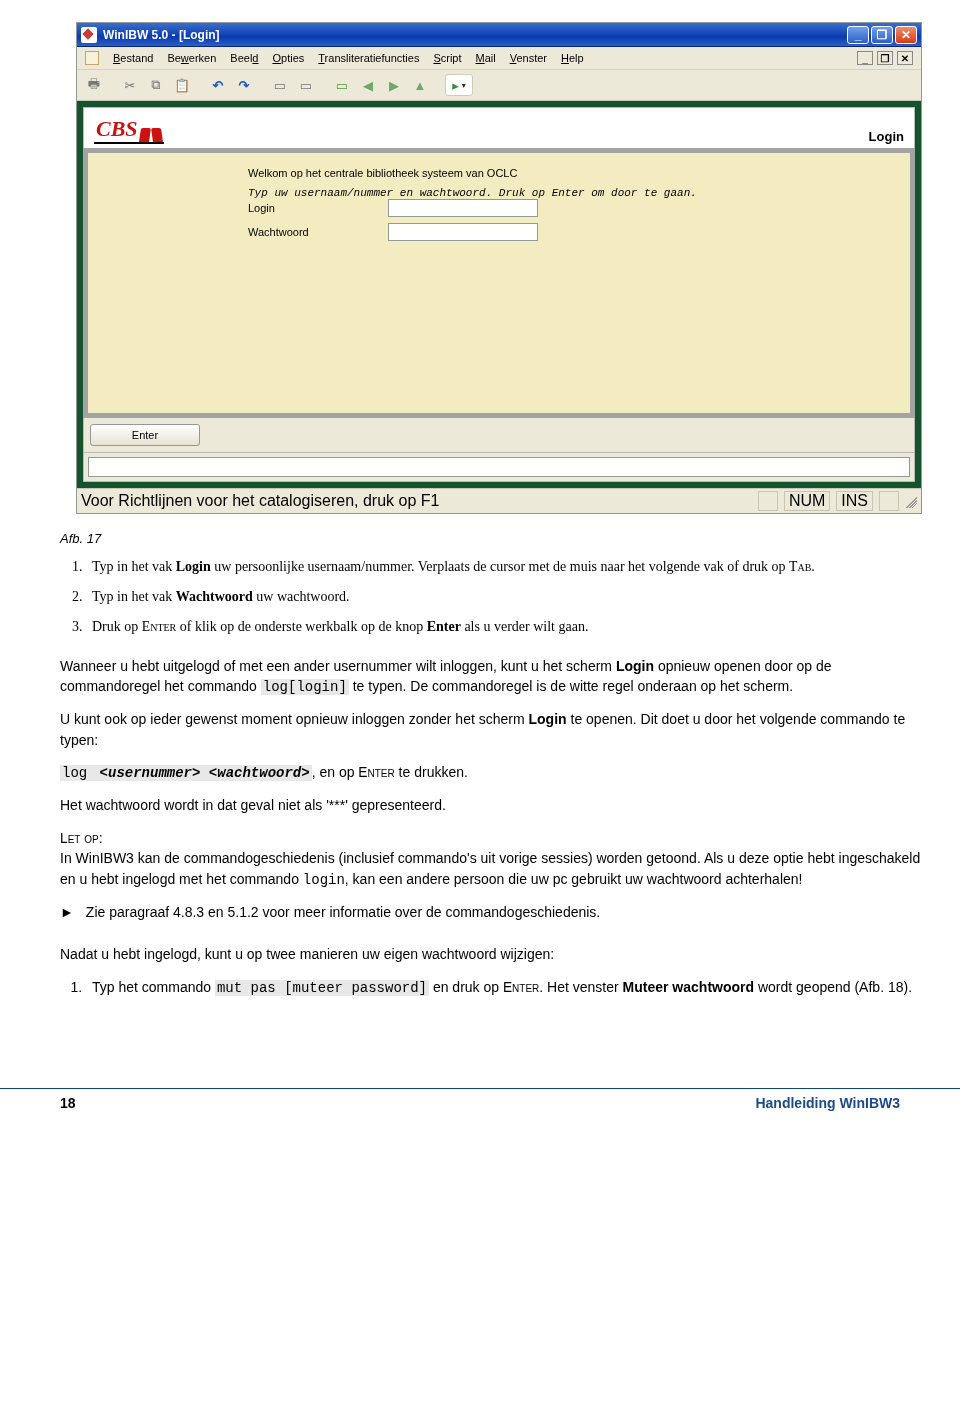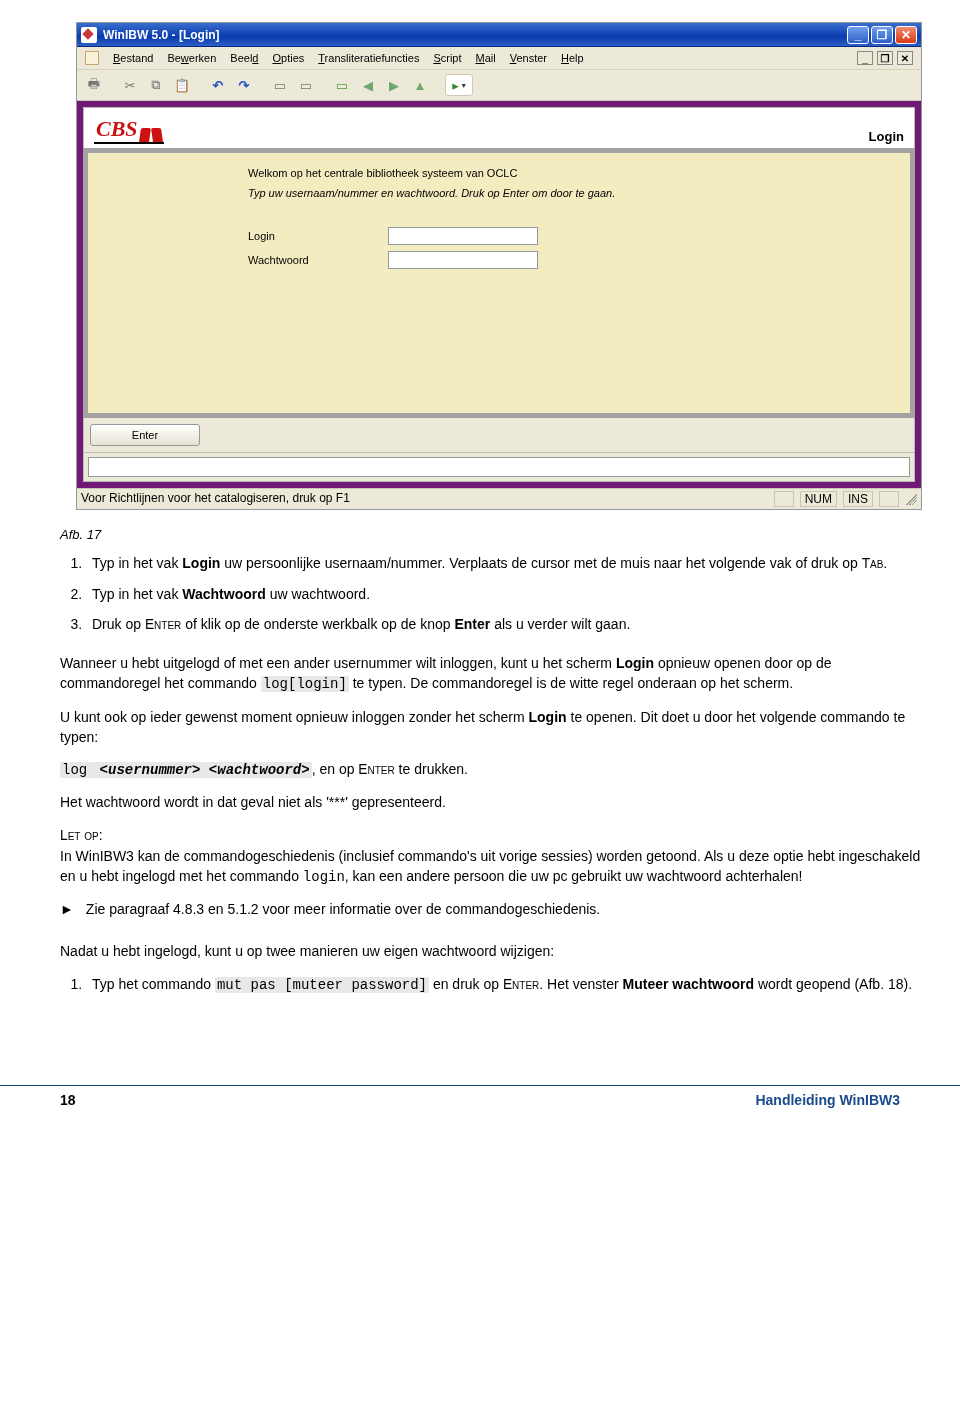--- a/index.html
+++ b/index.html
@@ -108,21 +108,21 @@
   .tool.nav { color:#6ca76c; }
   .tool.up { color:#6ca76c; }
   .tool.play {
     color:#338a2f;
     border:1px solid #cfcbb9;
     width:28px;
     background:#fff;
   }
   .content-area {
     padding: 6px;
-    background:#701a75;
+    background:#14532d;
   }
   .logo-row {
     display:flex; justify-content:space-between; align-items:flex-end;
     padding: 8px 6px 4px 10px;
     background:#fff;
     border:1px solid #b9b9b9;
     border-bottom:none;
   }
   .cbs-logo {
     display:flex; align-items:flex-end;
@@ -149,21 +149,21 @@
   .cbs-logo .book::after { right:0; transform:skewX(8deg); }
   .login-title { font-weight:bold; font-size:13px; padding-right:4px; }
   .login-panel {
     background:#f4ecc1;
     border:5px solid #a3a3a3;
     padding: 14px 16px 14px 160px;
     min-height:270px;
     font-size:11px;
   }
   .login-panel .welcome { margin-bottom:8px; }
-  .login-panel .instr { font-style:italic; margin-bottom:28px; }
+  .login-panel .instr { font-style:italic; margin-bottom:0;font-family:Liberation Mono, monospace; }
   .login-row {
     display:flex; align-items:center; gap:60px;
     margin-bottom:6px;
   }
   .login-row label { width:80px; }
   .login-row input {
     width:150px; height:18px;
     border:1px solid #919999;
     background:#fff;
     font-size:11px;
@@ -188,43 +188,43 @@
     padding:4px;
     background:#ece9d8;
   }
   .cmd-input {
     width:100%; height:20px;
     border:1px solid #919999;
     background:#fff;
   }
   .statusbar {
     display:flex;
-    align-items:flex-start;
+    align-items:center;
     border-top:1px solid #c9c5b4;
-    font-size:12px;
+    font-size:16px;
     padding:2px 4px;
     background:#ece9d8;
   }
   .stat-boxes { margin-left:auto; display:flex; gap:6px; }
   .stat-box { border:1px solid #c9c5b4; padding:0 4px; min-width:30px; }
   .stat-box.empty { min-width:20px; }
   .grip { width:14px; height:14px; margin-left:4px;
     background:
       linear-gradient(135deg, transparent 60%, #999 60%, #999 65%, transparent 65%),
       linear-gradient(135deg, transparent 70%, #999 70%, #999 75%, transparent 75%),
       linear-gradient(135deg, transparent 80%, #999 80%, #999 85%, transparent 85%);
   }
   
   .doc {
     padding: 10px 32px 0 60px;
     font-size: 14px;
     line-height: 1.45;
   }
   .fig-caption { font-style:italic; margin:6px 0 8px 0; font-size:13px; }
-  ol.steps { margin:0 0 18px 0; padding-left:26px; }
+  ol.steps { margin:0 0 18px 0; padding-left:26px;font-family:Liberation Serif, serif; }
   ol.steps li { margin:3px 0 10px 0; padding-left:6px; }
   .sc { font-variant: small-caps; font-size: 0.98em; }
   .mono { font-family: "Courier New", monospace; background:#e8e8e8; padding:0 2px; }
   .mono-plain { font-family: "Courier New", monospace; }
   .mono-biem { font-family:"Courier New",monospace; font-weight:bold; font-style:italic; background:#e8e8e8; padding:0 2px; }
   p.para { margin:0 0 12px 0; }
   .arrow-line { margin: 8px 0 22px 0; }
   .arrow-line .tri { color:#000; margin-right:12px; }
   ol.sub { margin:6px 0 26px 0; padding-left:26px; }
   ol.sub li { margin-bottom:10px; padding-left:6px; }

